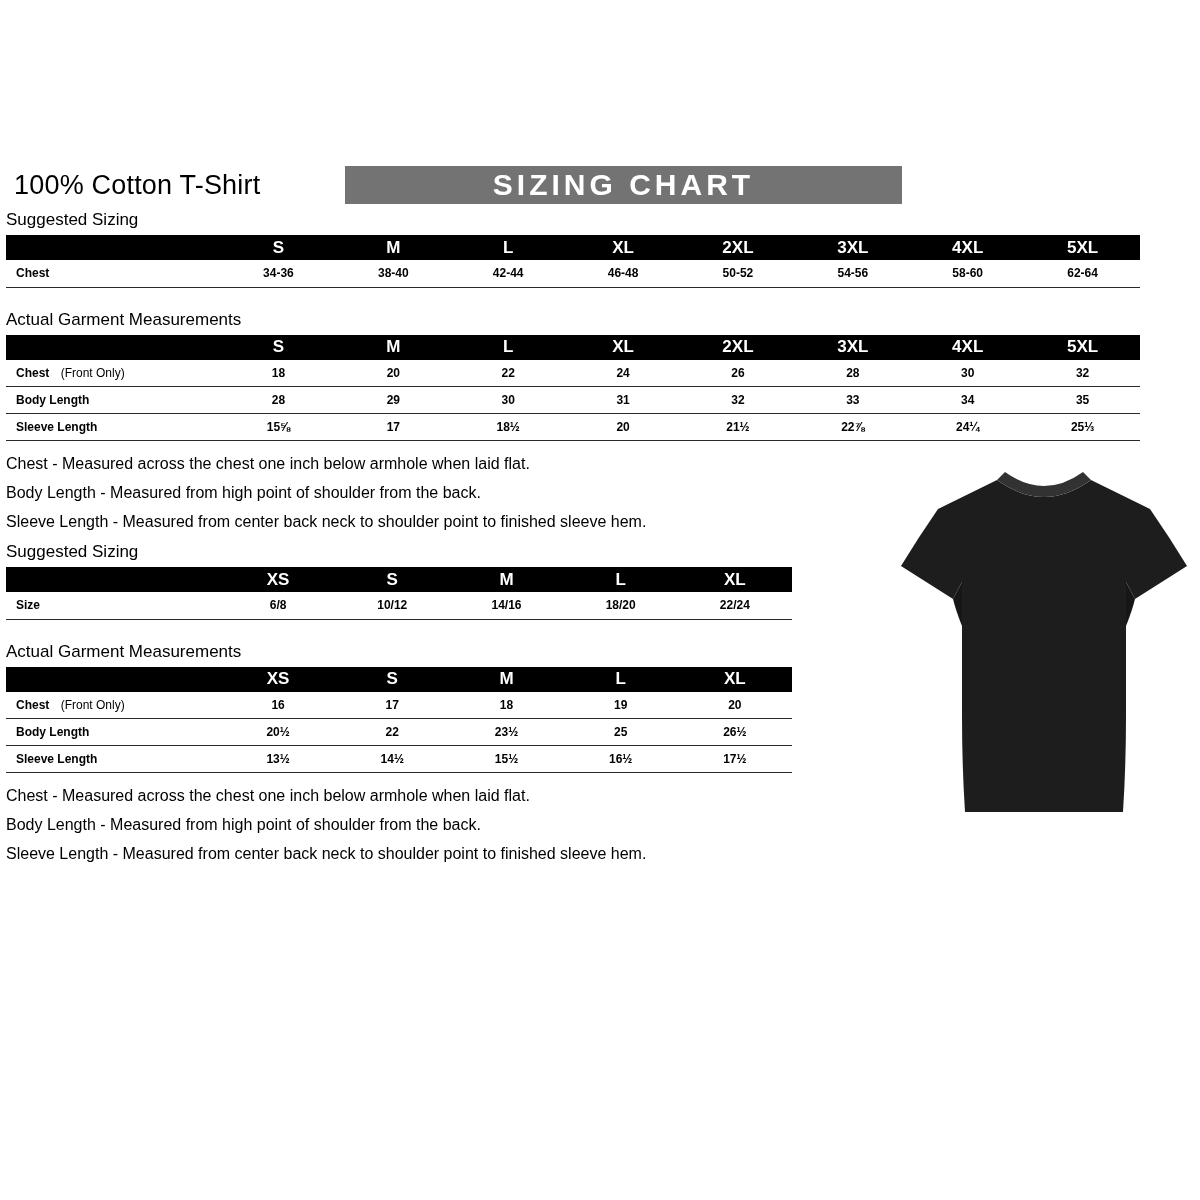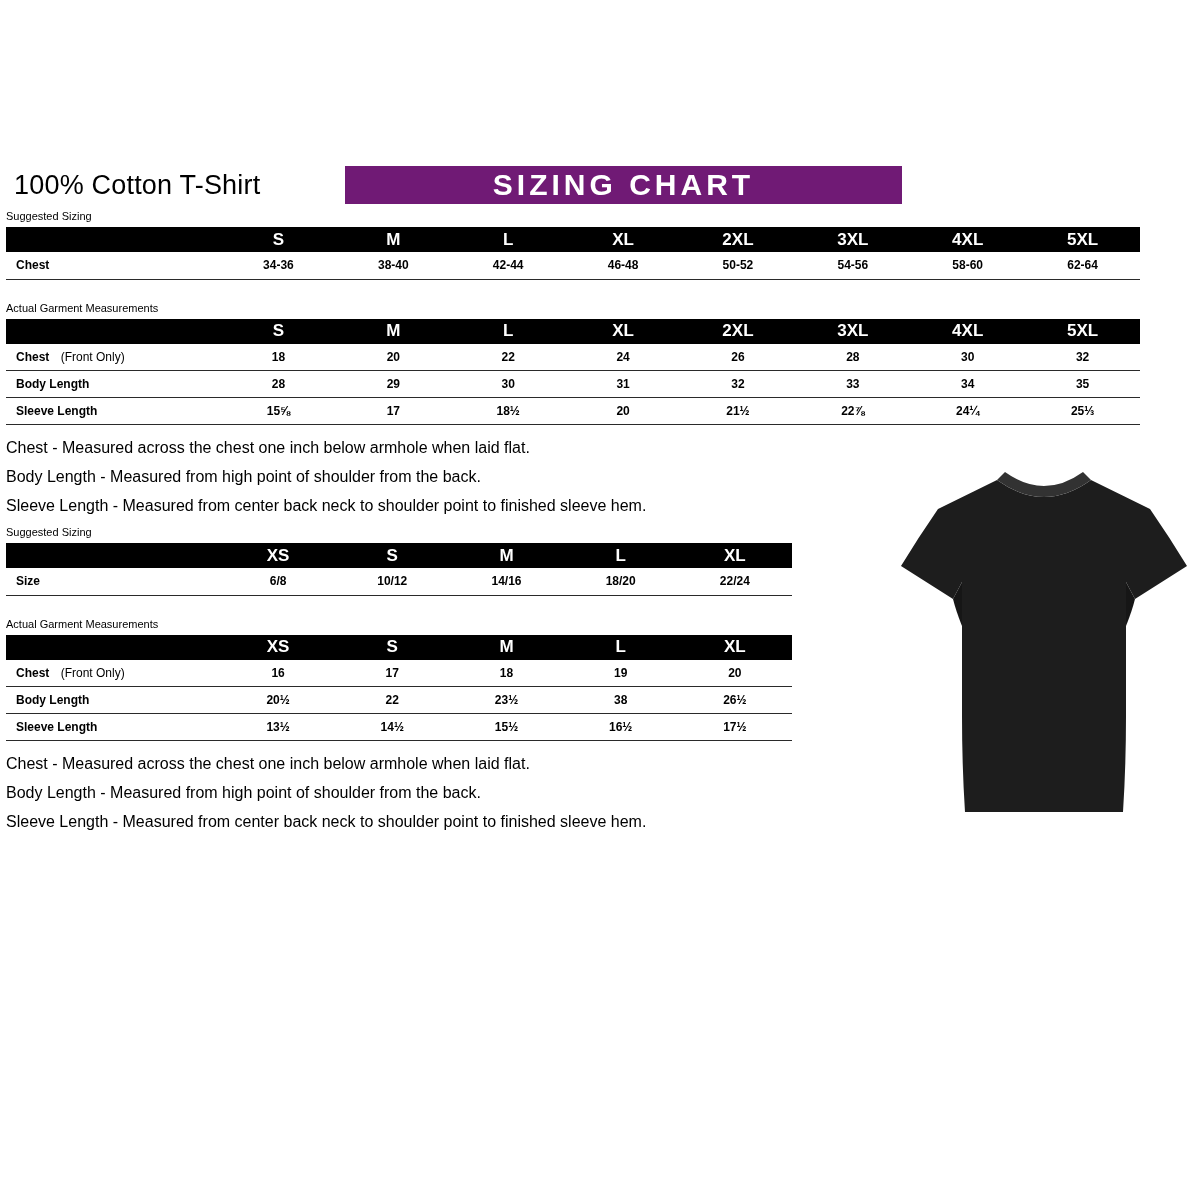--- a/index.html
+++ b/index.html
@@ -12,27 +12,27 @@
   .page { position:relative; width:1200px; height:1000px; overflow:hidden; background:#fff; }
 
   
   .header { position:absolute; top:166px; left:0; width:1200px; height:40px; }
   .title {
     position:absolute; left:14px; top:0; height:38px; line-height:38px;
     font-size:27px; font-weight:500; letter-spacing:0.2px; white-space:nowrap;
   }
   .banner {
     position:absolute; left:345px; top:0; width:557px; height:38px;
-    background:#701a75; color:#fff; text-align:center; line-height:38px;
+    background:#737373; color:#fff; text-align:center; line-height:38px;
     font-size:30px; font-weight:bold; letter-spacing:4px; white-space:nowrap;
   }
 
   
   .content { position:absolute; top:210px; left:6px; width:1188px; }
-  .section-label { font-size:11px; margin:0 0 5px 0; }
+  .section-label { font-size:17px; margin:0 0 5px 0; }
   .gap-lg { margin-top:22px; }
 
   table.sizing-table { border-collapse:collapse; table-layout:fixed; }
   .adult-table { width:1134px; }
   .youth-table { width:786px; }
   .sizing-table th {
     background:#000; color:#fff; font-size:17px; font-weight:bold;
     height:25px; padding:0; text-align:center;
   }
   .sizing-table th.lbl-col { width:215px; }
@@ -195,21 +195,21 @@
             <td class="value">17</td>
             <td class="value">18</td>
             <td class="value">19</td>
             <td class="value">20</td>
           </tr>
           <tr>
             <td class="label"><span class="lb">Body Length</span></td>
             <td class="value">20½</td>
             <td class="value">22</td>
             <td class="value">23½</td>
-            <td class="value">38</td>
+            <td class="value">25</td>
             <td class="value">26½</td>
           </tr>
           <tr>
             <td class="label"><span class="lb">Sleeve Length</span></td>
             <td class="value">13½</td>
             <td class="value">14½</td>
             <td class="value">15½</td>
             <td class="value">16½</td>
             <td class="value">17½</td>
           </tr>

